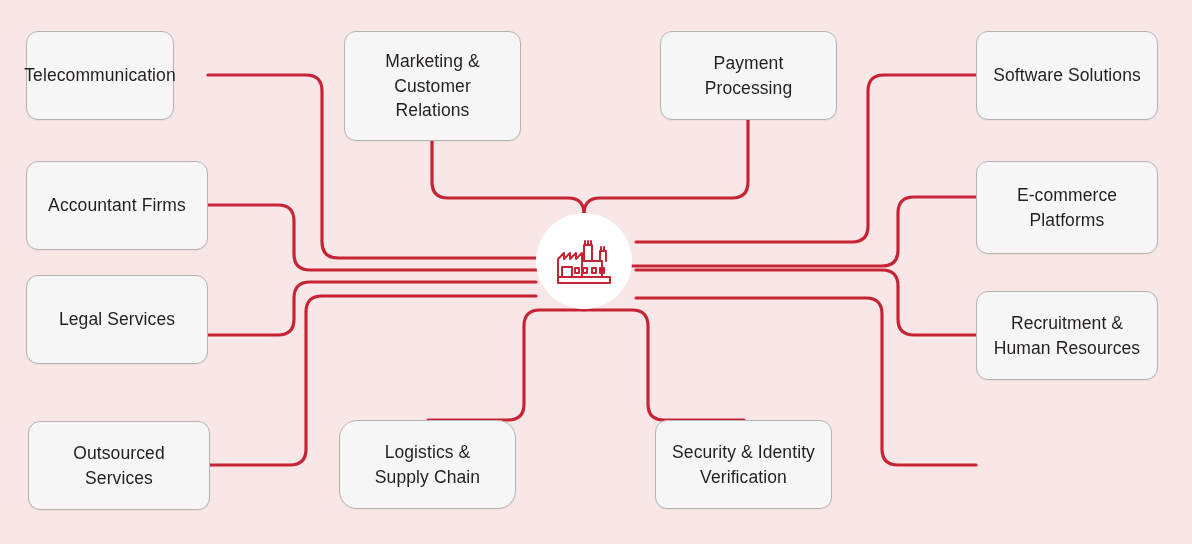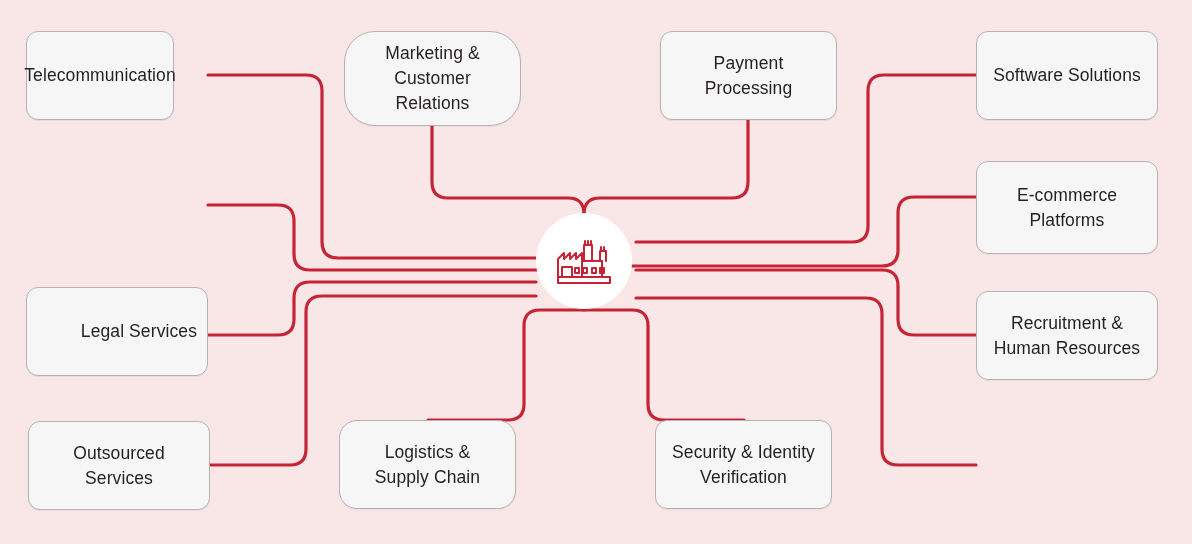--- a/index.html
+++ b/index.html
@@ -114,41 +114,44 @@
         <rect x="38" y="33" width="4" height="5"></rect>
         <rect x="46" y="33" width="4" height="5"></rect>
       </g>
     </svg>
   </div>
 
   <div class="node" style="left:26px; top:31px; width:148px; height:89px;">
     <span class="node-label">Telecommunication</span>
   </div>
 
-  <div class="node" style="left:344px; top:31px; width:177px; height:95px;border-radius:31px;">
+  <div class="node" style="left:344px; top:31px; width:177px; height:110px;">
     <span class="node-label">Marketing &amp;
 Customer Relations</span>
   </div>
 
   <div class="node" style="left:660px; top:31px; width:177px; height:89px;">
     <span class="node-label">Payment
 Processing</span>
   </div>
 
   <div class="node" style="left:976px; top:31px; width:182px; height:89px;">
     <span class="node-label">Software Solutions</span>
   </div>
 
+  <div class="node" style="left:26px; top:161px; width:182px; height:89px;">
+    <span class="node-label">Accountant Firms</span>
+  </div>
 
   <div class="node" style="left:976px; top:161px; width:182px; height:93px;">
     <span class="node-label">E-commerce
 Platforms</span>
   </div>
 
-  <div class="node" style="left:26px; top:287px; width:182px; height:89px;justify-content:flex-end;">
+  <div class="node" style="left:26px; top:275px; width:182px; height:89px;">
     <span class="node-label">Legal Services</span>
   </div>
 
   <div class="node" style="left:976px; top:291px; width:182px; height:89px;">
     <span class="node-label">Recruitment &amp;
 Human Resources</span>
   </div>
 
   <div class="node" style="left:28px; top:421px; width:182px; height:89px;">
     <span class="node-label">Outsourced

